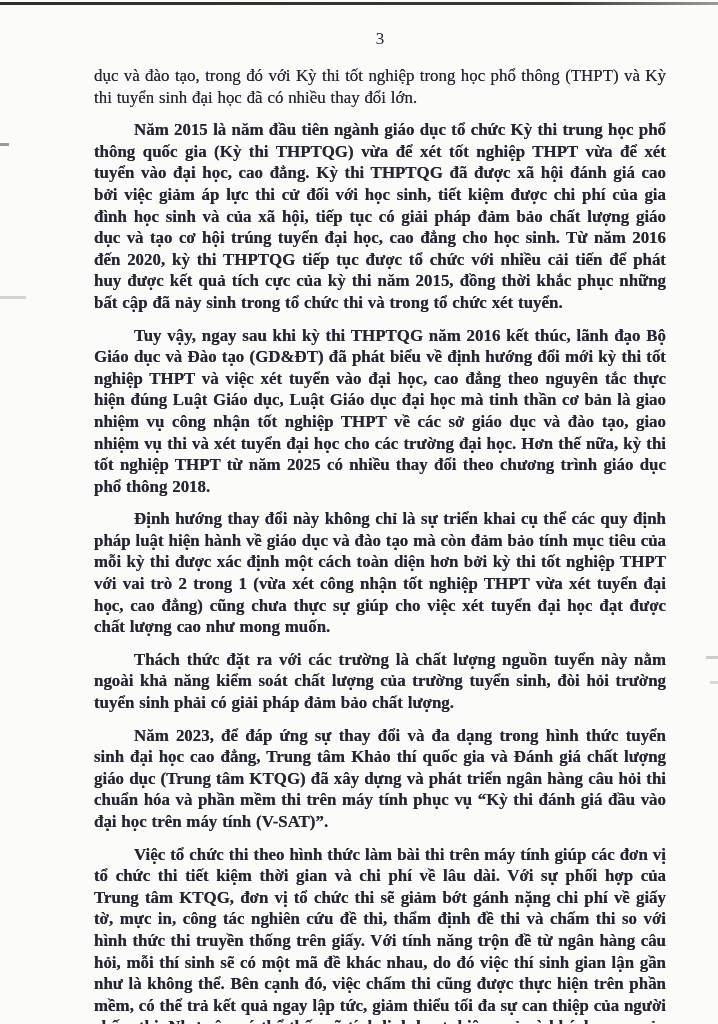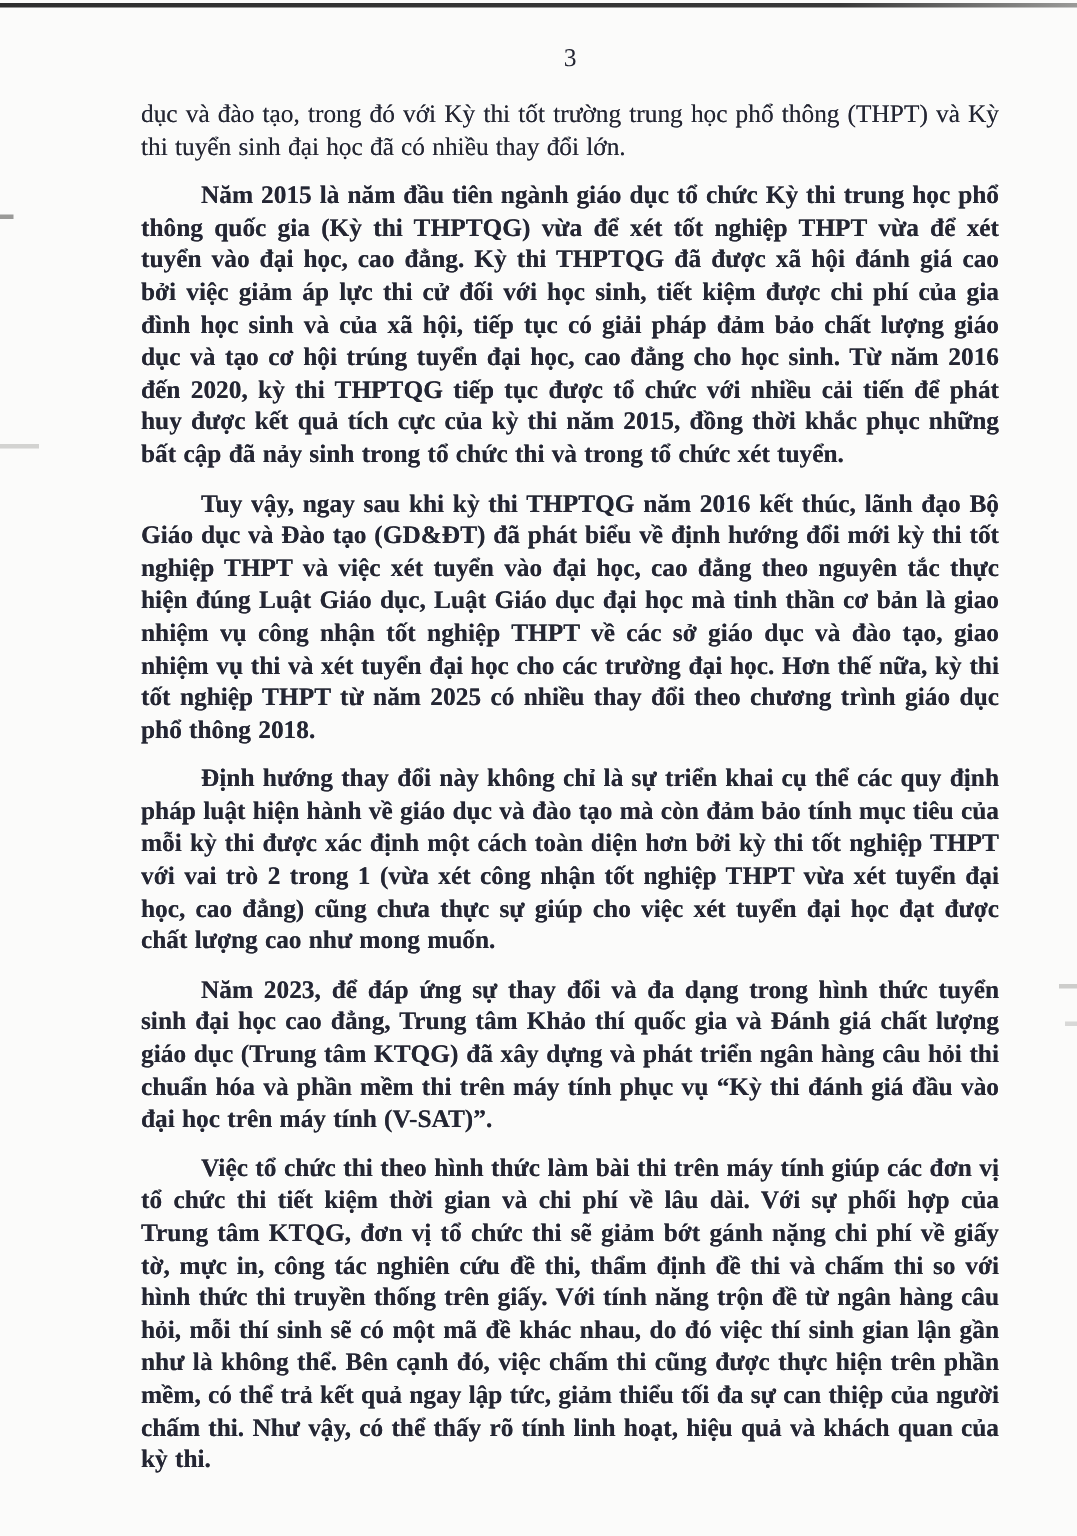--- a/index.html
+++ b/index.html
@@ -60,20 +60,21 @@
 <div class="page">
   <div class="scan-strip"></div>
   <div class="edge-mark m1"></div>
   <div class="edge-mark m2"></div>
   <div class="edge-mark m3"></div>
   <div class="edge-mark m4"></div>
 
   <div class="page-number">3</div>
 
   <div class="body-text">
-      <p class="para">dục và đào tạo, trong đó với Kỳ thi tốt trường trung học phổ thông (THPT) và Kỳ thi tuyển sinh đại học đã có nhiều thay đổi lớn.</p>
+      <p class="para">dục và đào tạo, trong đó với Kỳ thi tốt nghiệp trong học phổ thông (THPT) và Kỳ thi tuyển sinh đại học đã có nhiều thay đổi lớn.</p>
       <p class="para indent">Năm 2015 là năm đầu tiên ngành giáo dục tổ chức Kỳ thi trung học phổ thông quốc gia (Kỳ thi THPTQG) vừa để xét tốt nghiệp THPT vừa để xét tuyển vào đại học, cao đẳng. Kỳ thi THPTQG đã được xã hội đánh giá cao bởi việc giảm áp lực thi cử đối với học sinh, tiết kiệm được chi phí của gia đình học sinh và của xã hội, tiếp tục có giải pháp đảm bảo chất lượng giáo dục và tạo cơ hội trúng tuyển đại học, cao đẳng cho học sinh. Từ năm 2016 đến 2020, kỳ thi THPTQG tiếp tục được tổ chức với nhiều cải tiến để phát huy được kết quả tích cực của kỳ thi năm 2015, đồng thời khắc phục những bất cập đã nảy sinh trong tổ chức thi và trong tổ chức xét tuyển.</p>
       <p class="para indent">Tuy vậy, ngay sau khi kỳ thi THPTQG năm 2016 kết thúc, lãnh đạo Bộ Giáo dục và Đào tạo (GD&amp;ĐT) đã phát biểu về định hướng đổi mới kỳ thi tốt nghiệp THPT và việc xét tuyển vào đại học, cao đẳng theo nguyên tắc thực hiện đúng Luật Giáo dục, Luật Giáo dục đại học mà tinh thần cơ bản là giao nhiệm vụ công nhận tốt nghiệp THPT về các sở giáo dục và đào tạo, giao nhiệm vụ thi và xét tuyển đại học cho các trường đại học. Hơn thế nữa, kỳ thi tốt nghiệp THPT từ năm 2025 có nhiều thay đổi theo chương trình giáo dục phổ thông 2018.</p>
       <p class="para indent">Định hướng thay đổi này không chỉ là sự triển khai cụ thể các quy định pháp luật hiện hành về giáo dục và đào tạo mà còn đảm bảo tính mục tiêu của mỗi kỳ thi được xác định một cách toàn diện hơn bởi kỳ thi tốt nghiệp THPT với vai trò 2 trong 1 (vừa xét công nhận tốt nghiệp THPT vừa xét tuyển đại học, cao đẳng) cũng chưa thực sự giúp cho việc xét tuyển đại học đạt được chất lượng cao như mong muốn.</p>
+      <p class="para indent">Thách thức đặt ra với các trường là chất lượng nguồn tuyển này nằm ngoài khả năng kiểm soát chất lượng của trường tuyển sinh, đòi hỏi trường tuyển sinh phải có giải pháp đảm bảo chất lượng.</p>
       <p class="para indent">Năm 2023, để đáp ứng sự thay đổi và đa dạng trong hình thức tuyển sinh đại học cao đẳng, Trung tâm Khảo thí quốc gia và Đánh giá chất lượng giáo dục (Trung tâm KTQG) đã xây dựng và phát triển ngân hàng câu hỏi thi chuẩn hóa và phần mềm thi trên máy tính phục vụ “Kỳ thi đánh giá đầu vào đại học trên máy tính (V-SAT)”.</p>
       <p class="para indent">Việc tổ chức thi theo hình thức làm bài thi trên máy tính giúp các đơn vị tổ chức thi tiết kiệm thời gian và chi phí về lâu dài. Với sự phối hợp của Trung tâm KTQG, đơn vị tổ chức thi sẽ giảm bớt gánh nặng chi phí về giấy tờ, mực in, công tác nghiên cứu đề thi, thẩm định đề thi và chấm thi so với hình thức thi truyền thống trên giấy. Với tính năng trộn đề từ ngân hàng câu hỏi, mỗi thí sinh sẽ có một mã đề khác nhau, do đó việc thí sinh gian lận gần như là không thể. Bên cạnh đó, việc chấm thi cũng được thực hiện trên phần mềm, có thể trả kết quả ngay lập tức, giảm thiểu tối đa sự can thiệp của người chấm thi. Như vậy, có thể thấy rõ tính linh hoạt, hiệu quả và khách quan của kỳ thi.</p>
     </div>
 </div>
 
 </body></html>

